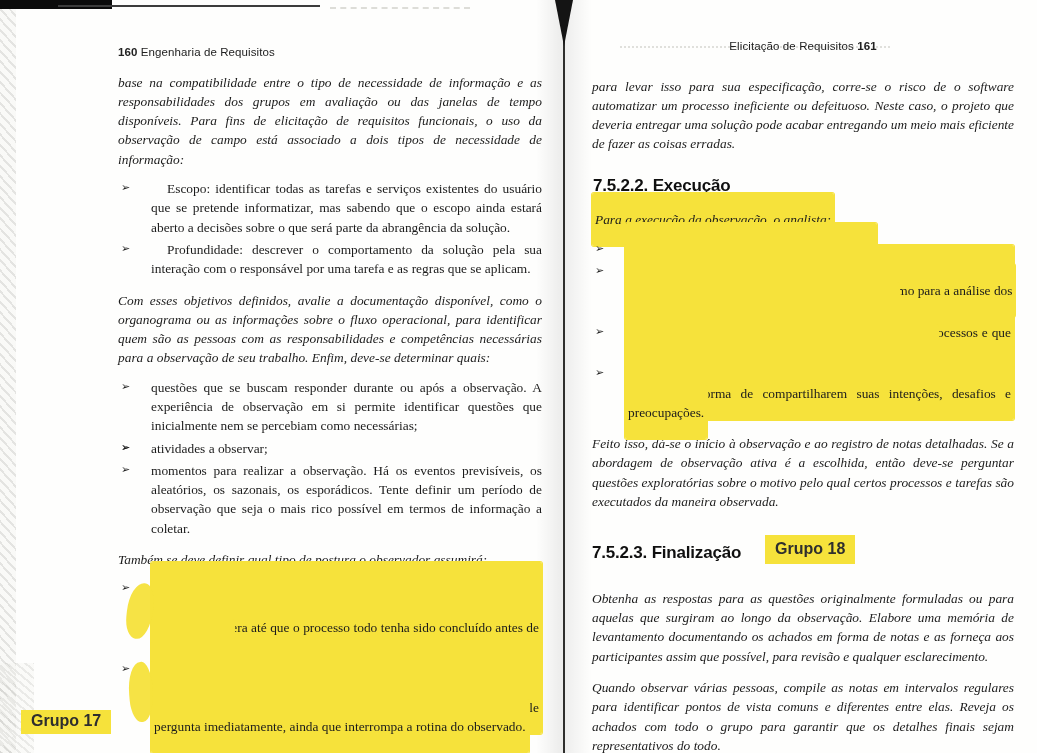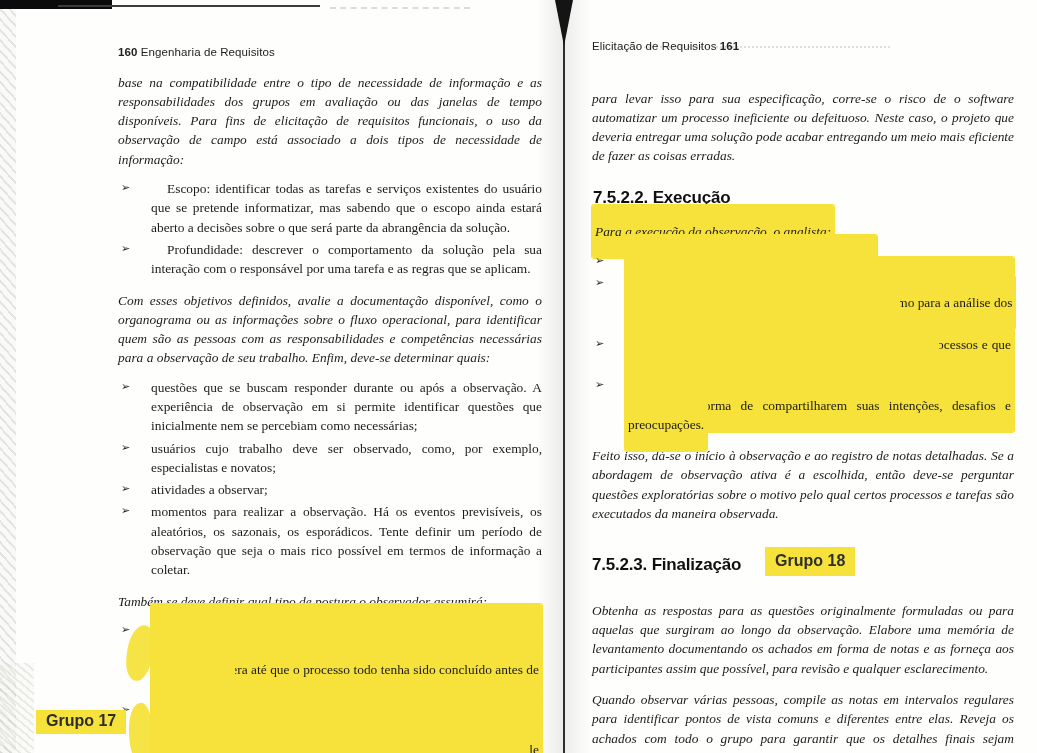--- a/index.html
+++ b/index.html
@@ -32,21 +32,21 @@
   .dotted-header-right { position:absolute; left:620px; top:46px; width:270px; border-top:2px dotted #c9c9c2; opacity:.55; }
 
   
   .page { position:absolute; font-size:13.4px; line-height:1.44; }
   .page-left  { left:118px; top:44px;  width:424px; }
   .page-right { left:592px; top:38px; width:422px; }
 
   .running-head { font-family:"Liberation Sans", sans-serif; font-size:11.5px; color:#222; letter-spacing:.1px; }
   .running-head .num { font-weight:bold; }
   .head-left { margin-bottom:2px; }
-  .head-right { text-align:left; margin-bottom:34px; }
+  .head-right { text-align:center; margin-bottom:22px; }
 
   p { margin:12px 0 10px 0; text-align:justify;font-style:italic; }
   ul { list-style:none; margin:9px 0 12px 0; padding:0 0 0 33px; }
   li { position:relative; margin-bottom:3px; text-align:justify; }
   .marker { position:absolute; left:-30px; top:1px; font-size:11px; color:#1b1b1b; }
   b { font-weight:normal;margin-left:16px; }
 
   h3, h4 {
     font-family:"Liberation Sans", sans-serif; color:#101010;
     letter-spacing:-.2px; margin:20px 0 11px 1px;
@@ -56,21 +56,21 @@
   mark {
     background:#f6e23b; color:inherit; padding:19px 3px;
     border-radius:2px;
     -webkit-box-decoration-break:clone; box-decoration-break:clone;
     box-shadow:0 0 0 1px #f6e23b;
   }
   .group-tag {
     font-family:"Liberation Sans", sans-serif; font-weight:bold; font-size:16px;
     color:#2e2e2e; background:#f6e23b; padding:2px 10px 4px 10px; display:inline-block;
   }
-  .g17 { position:absolute; left:36px; top:710px; }
+  .g17 { position:absolute; left:21px; top:710px; }
   .g18 { margin-left:24px; vertical-align:1px; }
   .head-row { display:flex; align-items:center; }
 
   
   .swoosh { position:absolute; background:#f6e23b; opacity:.95; border-radius:60% 40% 55% 45%/55% 45% 60% 40%; }
   .swoosh-passiva { left:-24px; top:4px; width:26px; height:56px; transform:rotate(6deg); }
   .swoosh-ativa   { left:-22px; top:2px; width:24px; height:60px; transform:rotate(-5deg); }
 </style>
 </head>
 <body>
@@ -110,21 +110,20 @@
 
     <p>Com esses objetivos definidos, avalie a documentação disponível, como o organograma ou as informações sobre o fluxo operacional, para identificar quem são as pessoas com as responsabilidades e competências necessárias para a observação de seu trabalho. Enfim, deve-se determinar quais:</p>
 
     <ul>
       <li>
         <span class="marker">➢</span>
         <span>questões que se buscam responder durante ou após a observação. A experiência de observação em si permite identificar questões que inicialmente nem se percebiam como necessárias;</span>
       </li>
       <li>
         <span class="marker">➢</span>
-        <span>usuários cujo trabalho deve ser observado, como, por exemplo, especialistas e novatos;</span>
       </li>
       <li>
         <span class="marker">➢</span>
         <span>atividades a observar;</span>
       </li>
       <li>
         <span class="marker">➢</span>
         <span>momentos para realizar a observação. Há os eventos previsíveis, os aleatórios, os sazonais, os esporádicos. Tente definir um período de observação que seja o mais rico possível em termos de informação a coletar.</span>
       </li>
     </ul>

